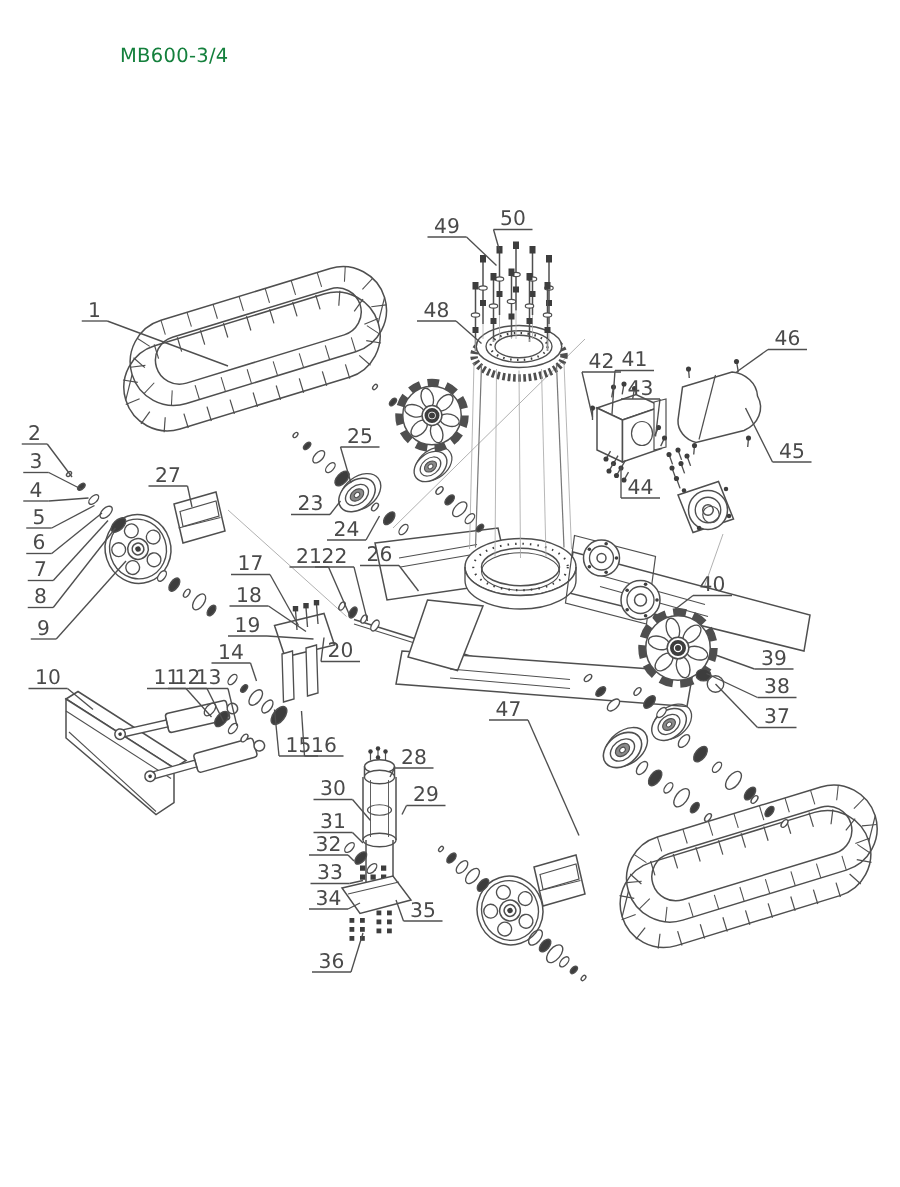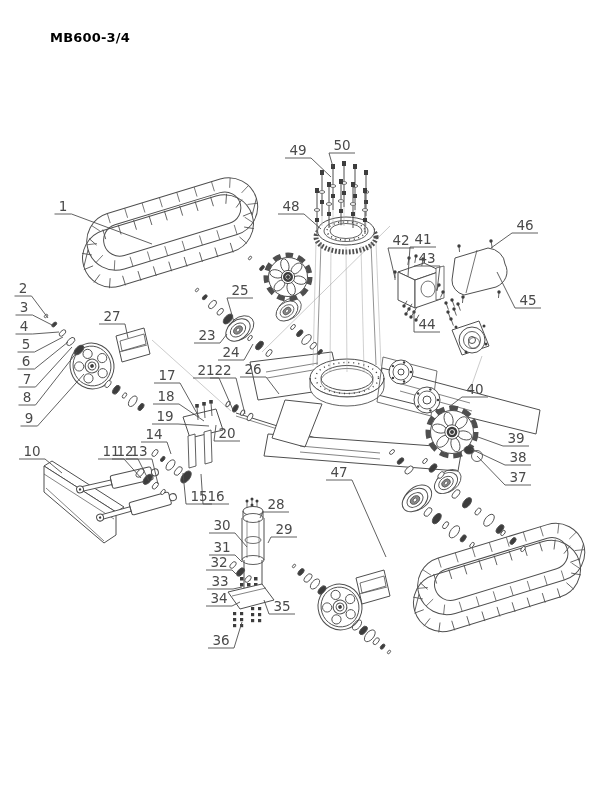--- a/index.html
+++ b/index.html
@@ -1,17 +1,17 @@
 <!DOCTYPE html>
 <html><head>
 <meta charset="utf-8">
 <style>
   html,body{margin:0;padding:0;background:#fff;}
   .page{position:relative;width:600px;height:791px;background:#fff;overflow:hidden;font-family:"DejaVu Sans",sans-serif;}
-  .title{position:absolute;left:50px;top:30px;font-size:13px;font-weight:700;color:#000000;letter-spacing:.2px;}
+  .title{position:absolute;left:80px;top:30px;font-size:13px;font-weight:400;color:#15803d;letter-spacing:.2px;}
   svg{display:block;}
   svg text{font-family:"DejaVu Sans",sans-serif;font-size:13.5px;fill:#4a4a4a;}
 </style>
 </head>
 <body>
 
 <div class="page">
   <div class="title">MB600-3/4</div>
   <svg id="diagram-svg" width="600" height="791" viewBox="0 0 600 791">
     <g id="g-guides">

